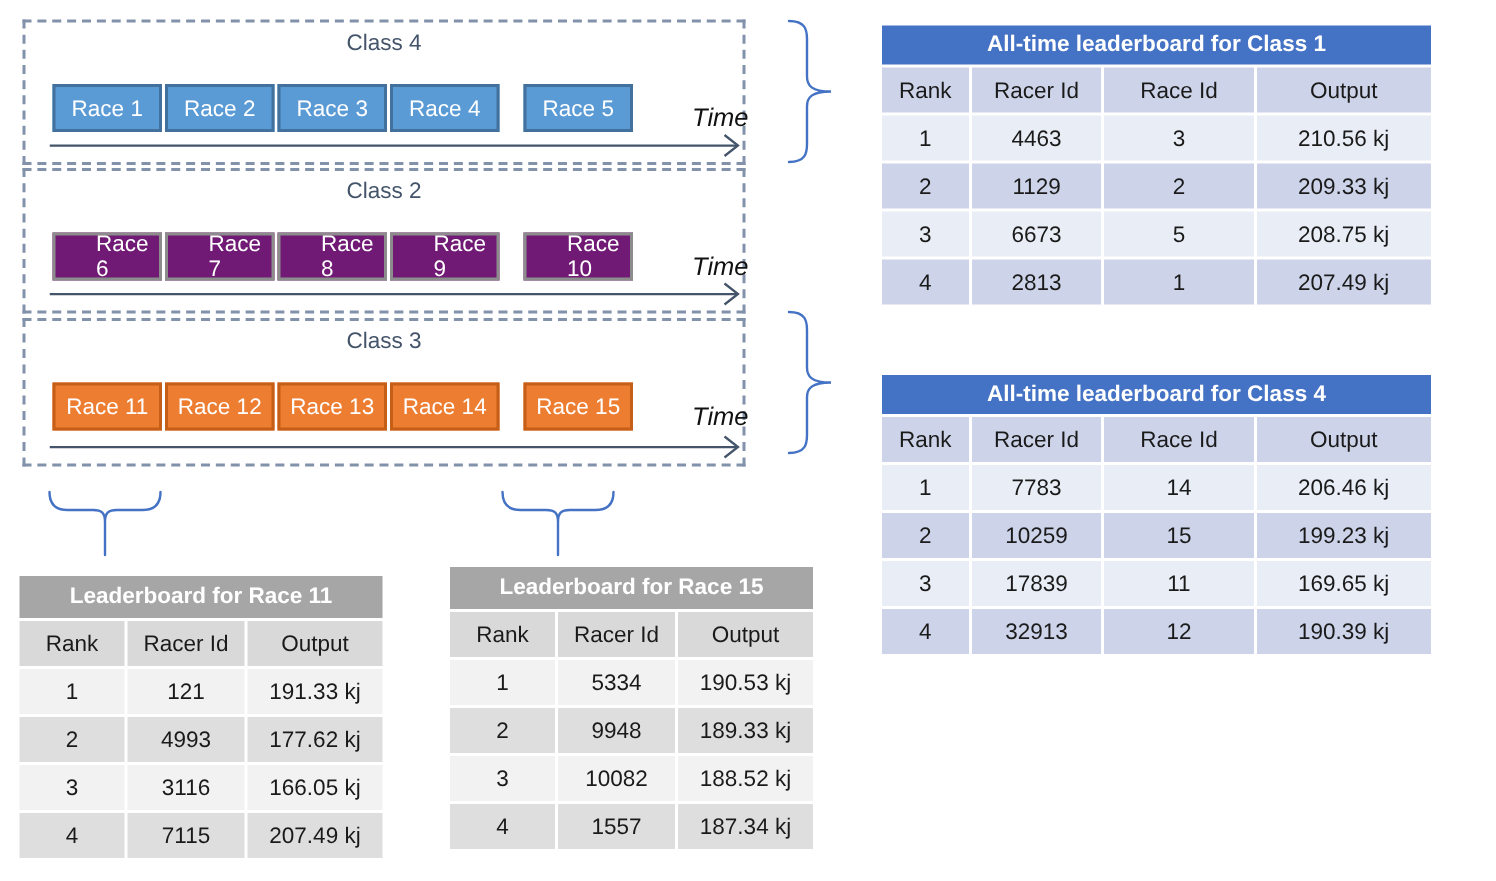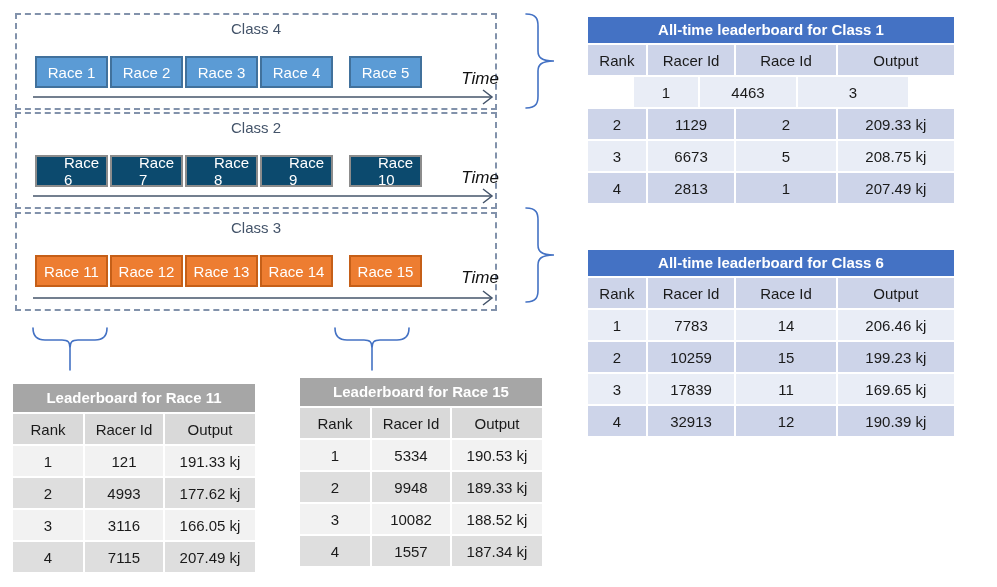--- a/index.html
+++ b/index.html
@@ -18,21 +18,21 @@
     position:absolute; top:5px; left:0; width:100%;
     text-align:center; color:#44546A; font-size:15px;
   }
   .race-btn {
     position:absolute; top:41px; width:73px; height:32px;
     display:flex; align-items:center; justify-content:center;
     color:#ffffff; font-size:15px; border:2px solid;
   }
   .p0{left:18px}.p1{left:93px}.p2{left:168px}.p3{left:243px}.p4{left:332px}
   .c1 .race-btn { background:#5B9BD5; border-color:#41719C; }
-  .c2 .race-btn { background:#0c4a6e; border-color:#8C8C8C;padding-left:27px; }
+  .c2 .race-btn { background:#701a75; border-color:#8C8C8C;padding-left:27px; }
   .c3 .race-btn { background:#ED7D31; border-color:#C55F18; }
   .time-label {
     position:absolute; left:412px; top:54px; width:70px; text-align:right;
     font-style:italic; font-size:17px; color:#111111;
   }
   .timeline { position:absolute; left:16px; top:71px; }
 
   
   .tbl { position:absolute; }
   .tbl .title {
@@ -126,20 +126,21 @@
     <div class="row hrow">
       <div class="cell b0">Rank</div>
       <div class="cell b1">Racer Id</div>
       <div class="cell b2">Race Id</div>
       <div class="cell b3">Output</div>
     </div>
     <div class="row row-odd">
       <div class="cell b0">1</div>
       <div class="cell b1">4463</div>
       <div class="cell b2">3</div>
+      <div class="cell b3">210.56 kj</div>
     </div>
     <div class="row row-even">
       <div class="cell b0">2</div>
       <div class="cell b1">1129</div>
       <div class="cell b2">2</div>
       <div class="cell b3">209.33 kj</div>
     </div>
     <div class="row row-odd">
       <div class="cell b0">3</div>
       <div class="cell b1">6673</div>
@@ -148,21 +149,21 @@
     </div>
     <div class="row row-even">
       <div class="cell b0">4</div>
       <div class="cell b1">2813</div>
       <div class="cell b2">1</div>
       <div class="cell b3">207.49 kj</div>
     </div>
   </div>
 
   <div class="tbl tbl-blue" style="left:588px;top:250px;">
-    <div class="title">All-time leaderboard for Class 6</div>
+    <div class="title">All-time leaderboard for Class 4</div>
     <div class="row hrow">
       <div class="cell b0">Rank</div>
       <div class="cell b1">Racer Id</div>
       <div class="cell b2">Race Id</div>
       <div class="cell b3">Output</div>
     </div>
     <div class="row row-odd">
       <div class="cell b0">1</div>
       <div class="cell b1">7783</div>
       <div class="cell b2">14</div>

